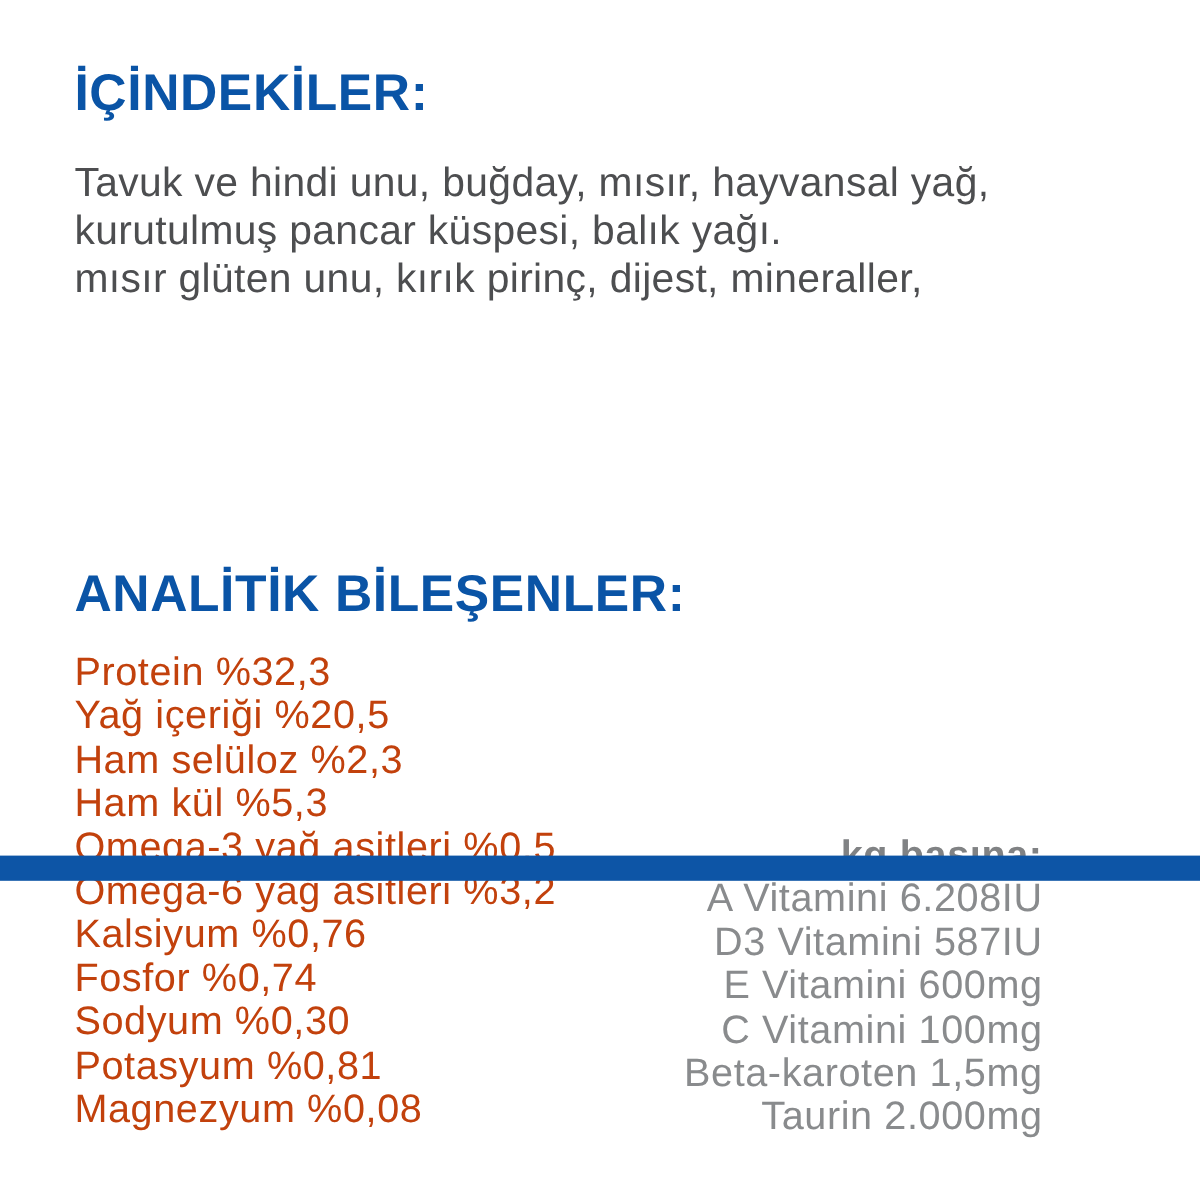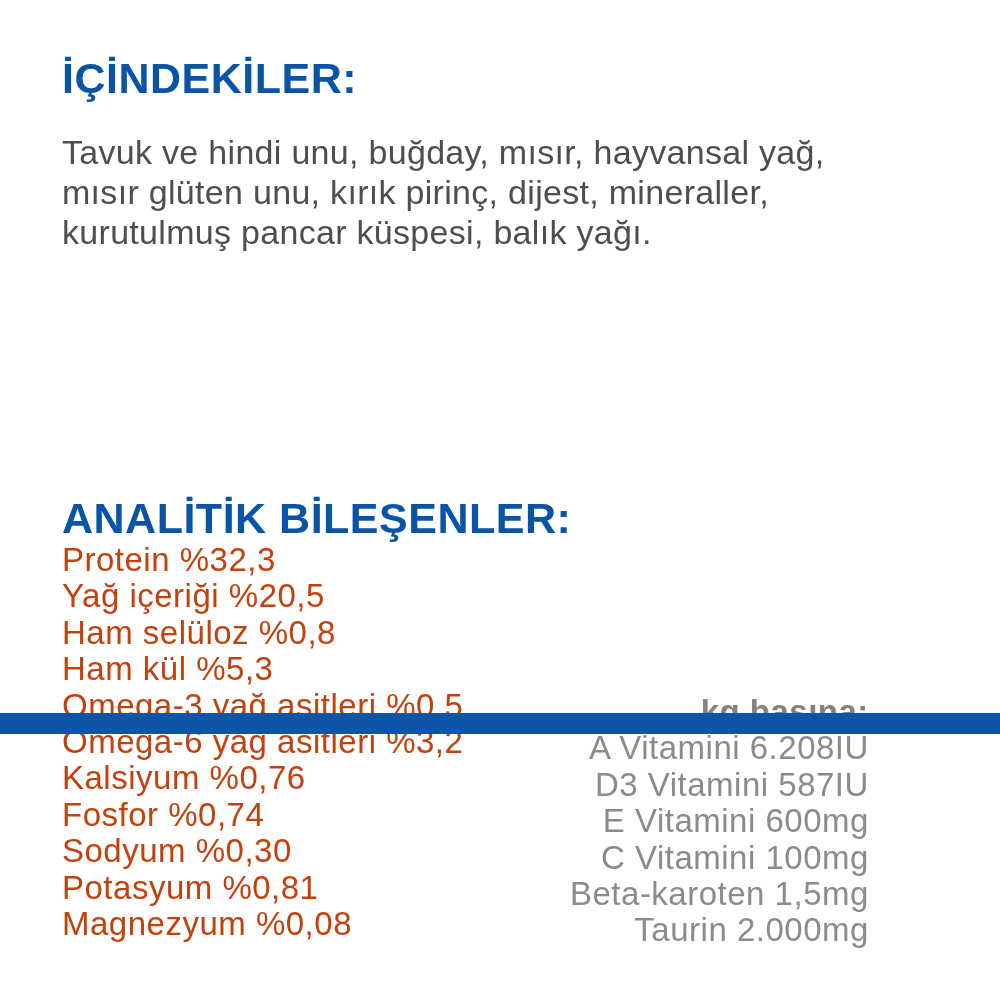--- a/index.html
+++ b/index.html
@@ -17,21 +17,21 @@
   .heading {
     position: absolute;
     left: 62px;
     color: #0a54a6;
     font-weight: bold;
     font-size: 43px;
     letter-spacing: 0.5px;
     white-space: nowrap;
   }
   #ingredients-heading { top: 54px; }
-  #analytics-heading  { top: 471px; margin-top: 23px; }
+  #analytics-heading  { top: 471px; }
   .ingredients-paragraph {
     position: absolute;
     left: 62px; top: 132px;
     color: #4d4e50;
     font-size: 34px;
     line-height: 40px;
     letter-spacing: 0.3px;
     white-space: nowrap;
   }
   .analytics-list {
@@ -66,30 +66,30 @@
 </style>
 </head>
 <body>
 
 <div class="page">
 
   <div class="heading" id="ingredients-heading">İÇİNDEKİLER:</div>
 
   <div class="ingredients-paragraph">
     <div>Tavuk ve hindi unu, buğday, mısır, hayvansal yağ,</div>
+    <div>kurutulmuş pancar küspesi, balık yağı.</div>
     <div>mısır glüten unu, kırık pirinç, dijest, mineraller,</div>
-    <div>kurutulmuş pancar küspesi, balık yağı.</div>
   </div>
 
   <div class="heading" id="analytics-heading">ANALİTİK BİLEŞENLER:</div>
 
   <div class="analytics-list">
     <div>Protein %32,3</div>
     <div>Yağ içeriği %20,5</div>
-    <div>Ham selüloz %0,8</div>
+    <div>Ham selüloz %2,3</div>
     <div>Ham kül %5,3</div>
     <div>Omega-3 yağ asitleri %0,5</div>
     <div>Omega-6 yağ asitleri %3,2</div>
     <div>Kalsiyum %0,76</div>
     <div>Fosfor %0,74</div>
     <div>Sodyum %0,30</div>
     <div>Potasyum %0,81</div>
     <div>Magnezyum %0,08</div>
   </div>
 

